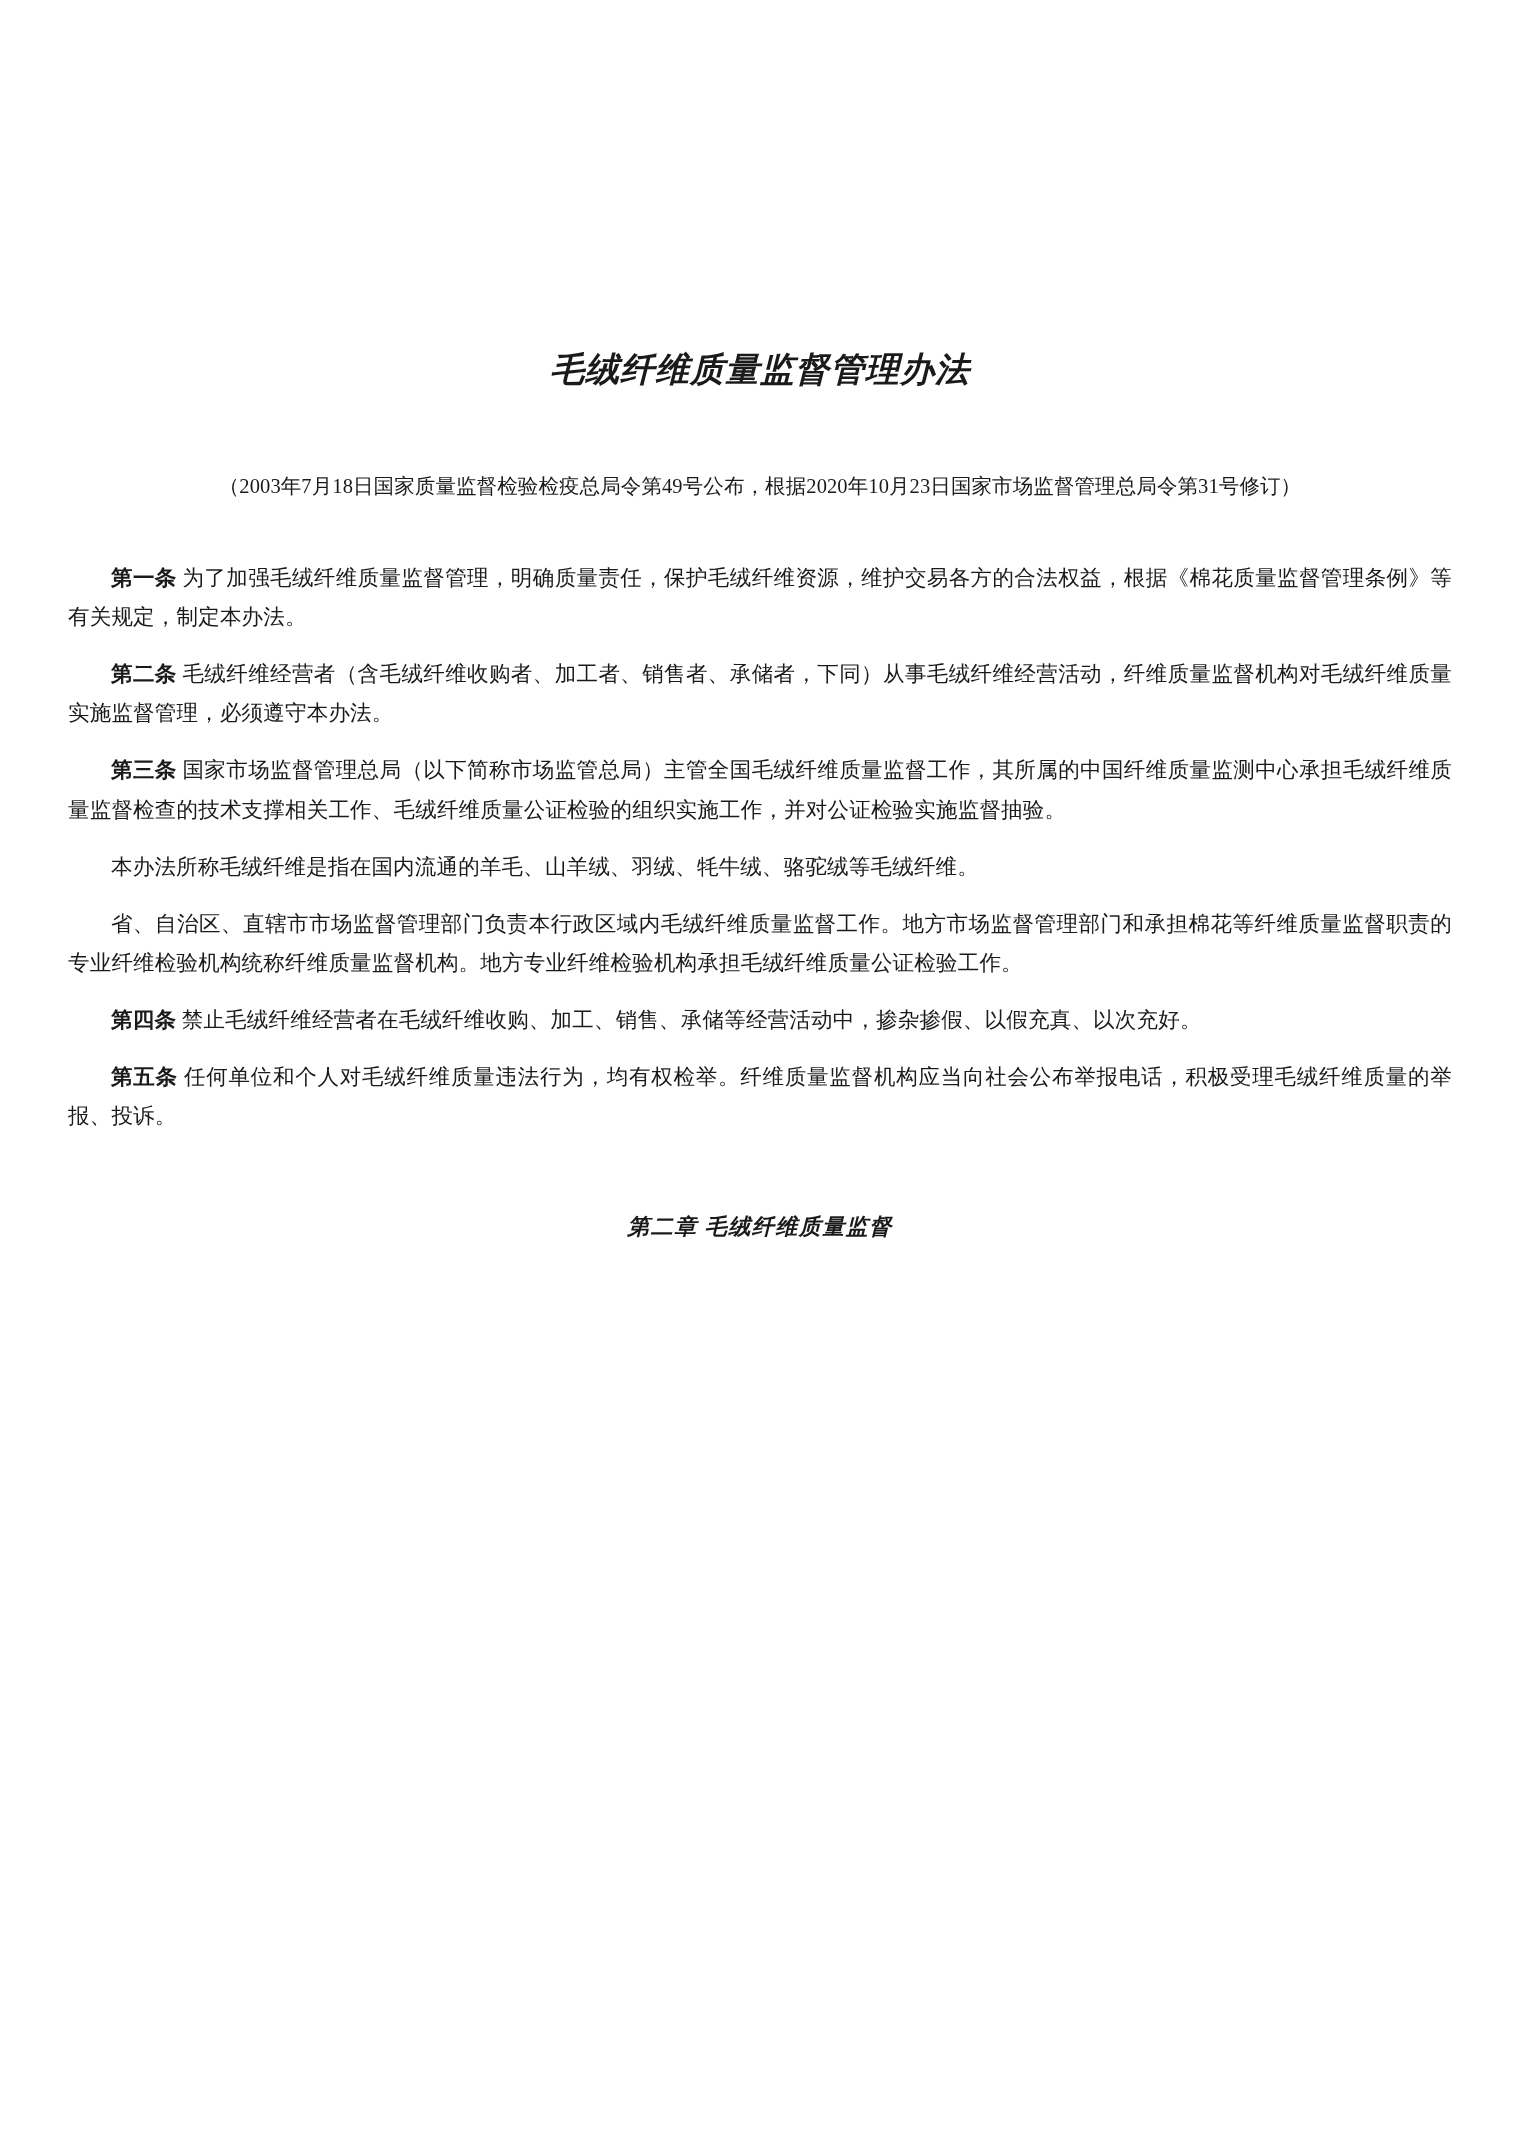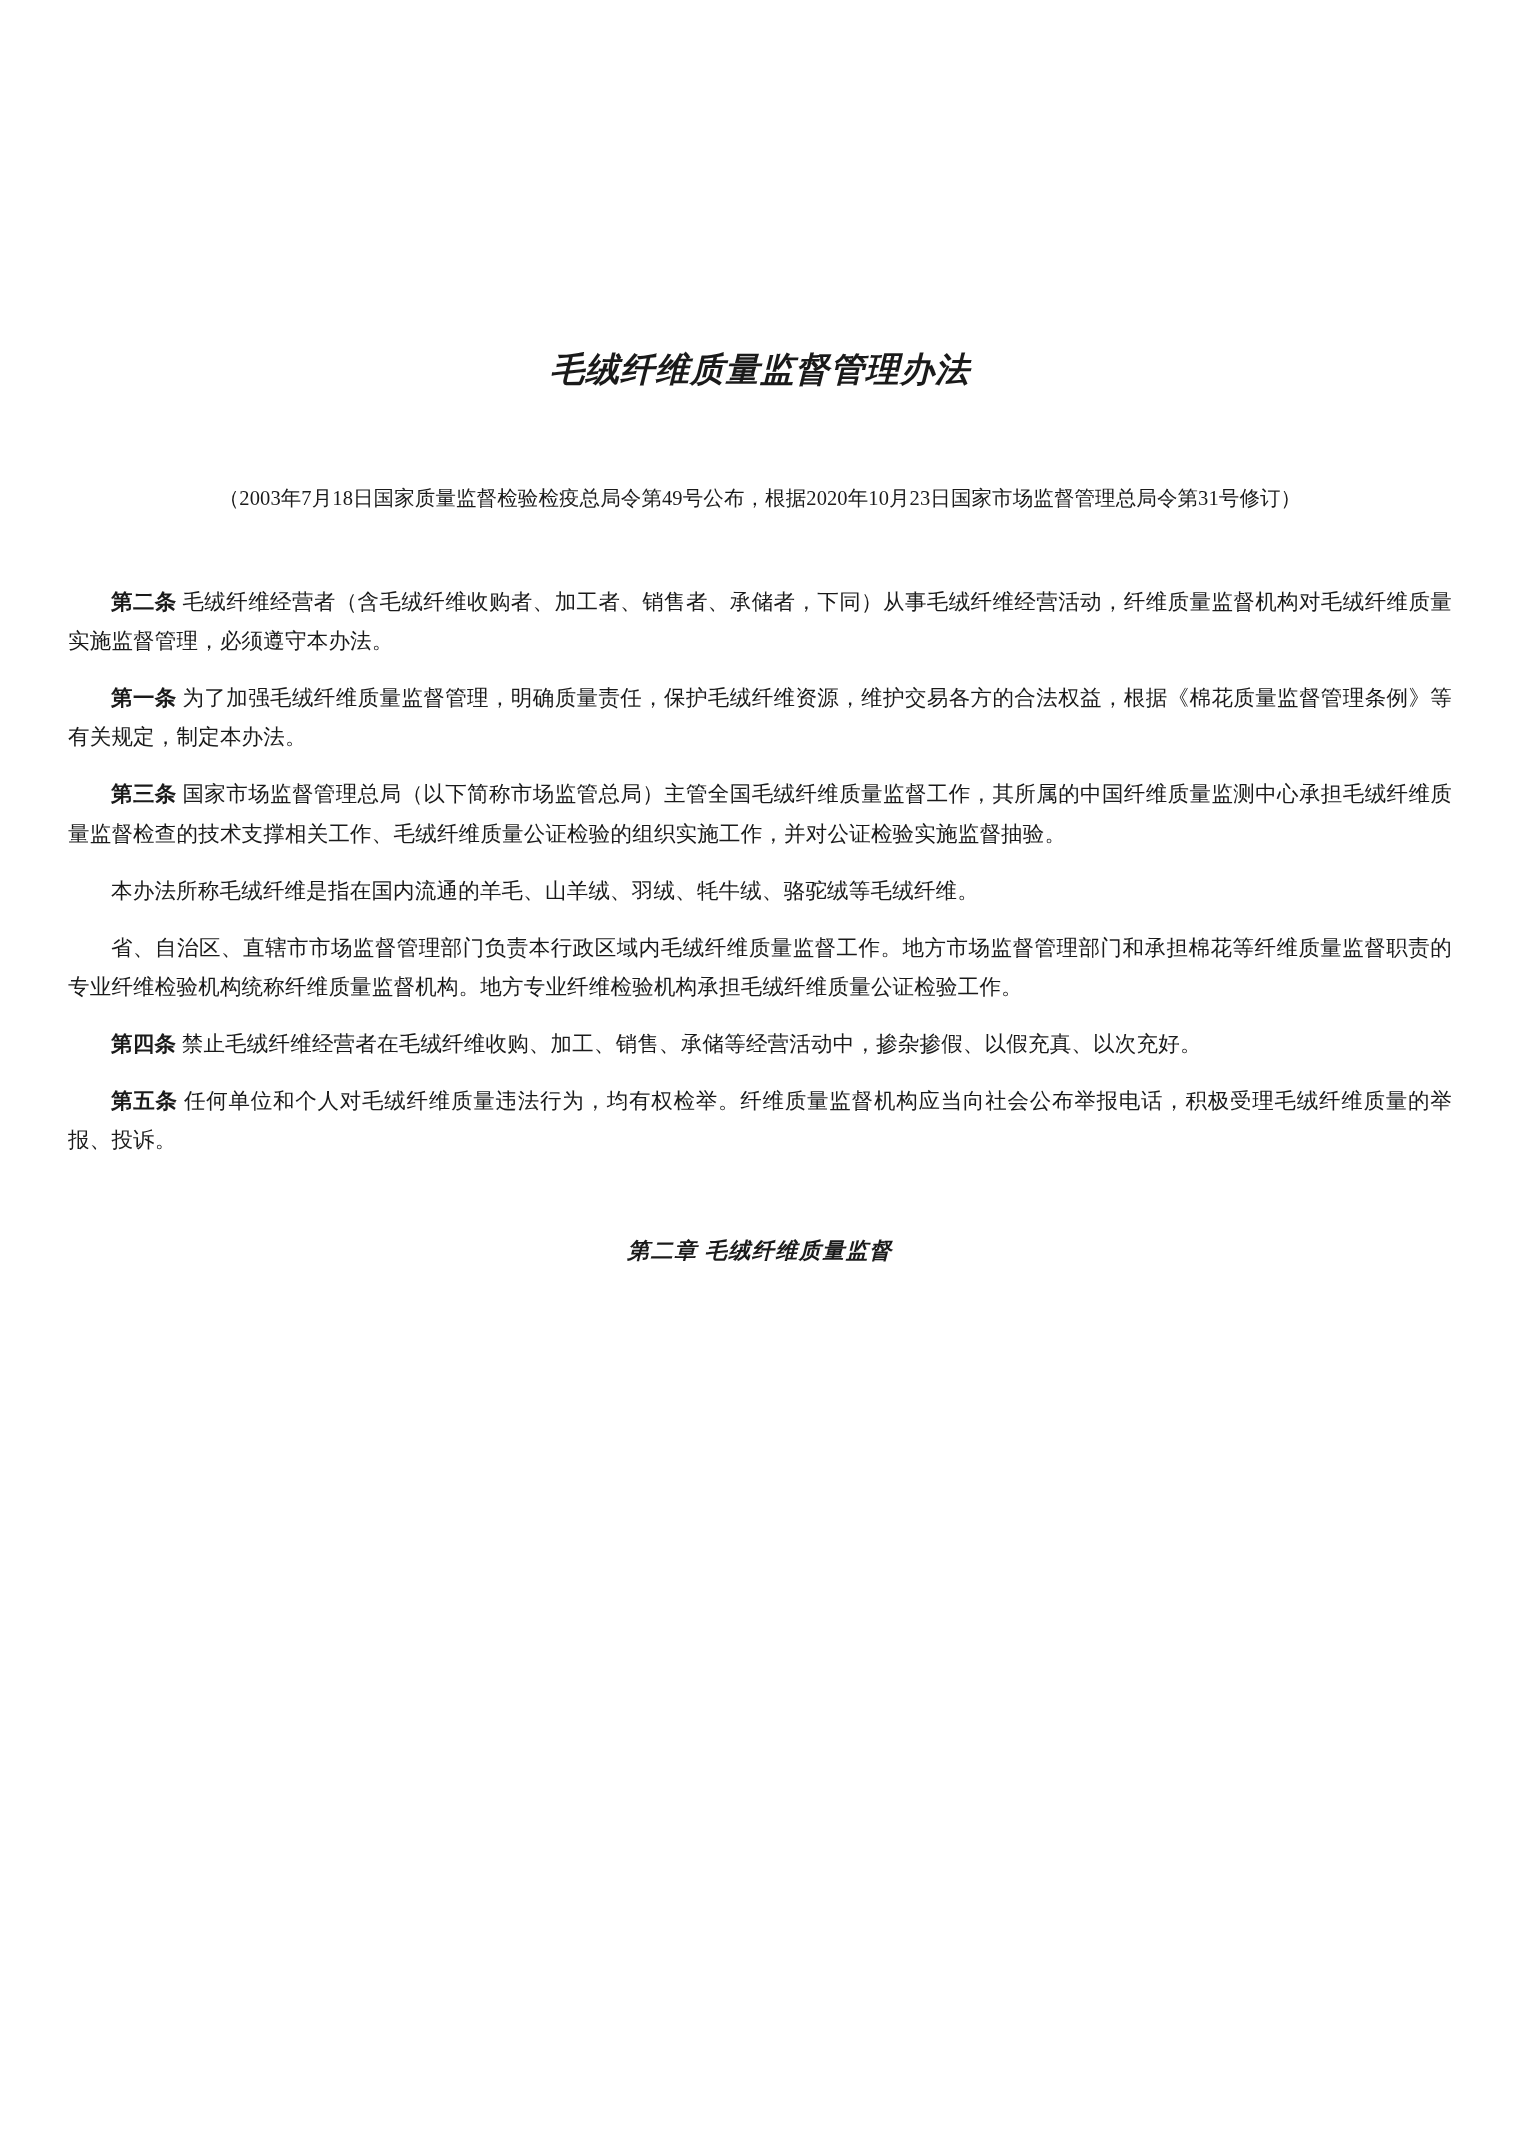--- a/index.html
+++ b/index.html
@@ -25,21 +25,21 @@
     margin: 0;
     padding-top: 348px;
     text-align: center;
     font-size: 34px;
     font-weight: bold;
     letter-spacing: 1px;
     line-height: 1.3;
     font-style: italic;
   }
   .doc-subtitle {
-    margin: 12px;
+    margin: 0;
     padding-top: 78px;
     text-align: center;
     font-size: 20.5px;
     line-height: 1.6;
     letter-spacing: 0.1px;
     white-space: nowrap;
   }
   .chapter-heading {
     text-align: center;
     font-size: 22px;
@@ -76,23 +76,23 @@
 
 <div class="page">
 
   <h1 class="doc-title">毛绒纤维质量监督管理办法</h1>
 
   <div class="doc-subtitle">（2003年7月18日国家质量监督检验检疫总局令第49号公布，根据2020年10月23日国家市场监督管理总局令第31号修订）</div>
 
 
   <div class="body-block">
 
+    <p class="para"><span class="art-label">第一条</span>&nbsp;<span>为了加强毛绒纤维质量监督管理，明确质量责任，保护毛绒纤维资源，维护交易各方的合法权益，根据《棉花质量监督管理条例》等有关规定，制定本办法。</span></p>
+
     <p class="para"><span class="art-label">第二条</span>&nbsp;<span>毛绒纤维经营者（含毛绒纤维收购者、加工者、销售者、承储者，下同）从事毛绒纤维经营活动，纤维质量监督机构对毛绒纤维质量实施监督管理，必须遵守本办法。</span></p>
-
-    <p class="para"><span class="art-label">第一条</span>&nbsp;<span>为了加强毛绒纤维质量监督管理，明确质量责任，保护毛绒纤维资源，维护交易各方的合法权益，根据《棉花质量监督管理条例》等有关规定，制定本办法。</span></p>
 
     <p class="para"><span class="art-label">第三条</span>&nbsp;<span>国家市场监督管理总局（以下简称市场监管总局）主管全国毛绒纤维质量监督工作，其所属的中国纤维质量监测中心承担毛绒纤维质量监督检查的技术支撑相关工作、毛绒纤维质量公证检验的组织实施工作，并对公证检验实施监督抽验。</span></p>
 
     <p class="para"><span>本办法所称毛绒纤维是指在国内流通的羊毛、山羊绒、羽绒、牦牛绒、骆驼绒等毛绒纤维。</span></p>
 
     <p class="para"><span>省、自治区、直辖市市场监督管理部门负责本行政区域内毛绒纤维质量监督工作。地方市场监督管理部门和承担棉花等纤维质量监督职责的专业纤维检验机构统称纤维质量监督机构。地方专业纤维检验机构承担毛绒纤维质量公证检验工作。</span></p>
 
     <p class="para"><span class="art-label">第四条</span>&nbsp;<span>禁止毛绒纤维经营者在毛绒纤维收购、加工、销售、承储等经营活动中，掺杂掺假、以假充真、以次充好。</span></p>
 
     <p class="para"><span class="art-label">第五条</span>&nbsp;<span>任何单位和个人对毛绒纤维质量违法行为，均有权检举。纤维质量监督机构应当向社会公布举报电话，积极受理毛绒纤维质量的举报、投诉。</span></p>

